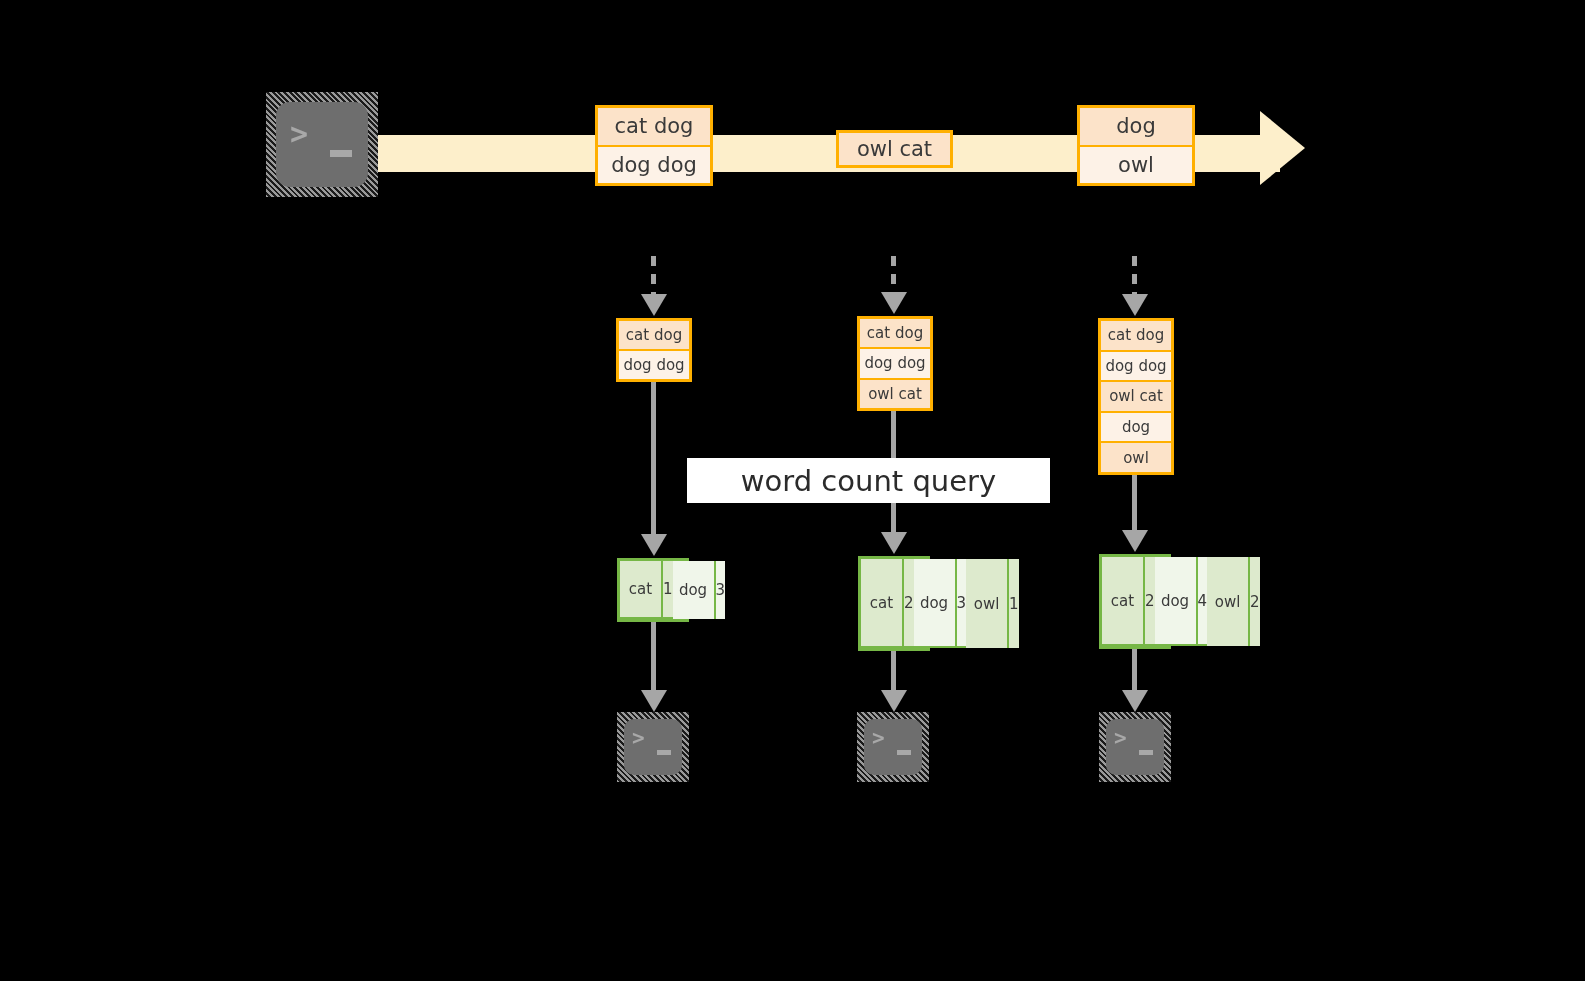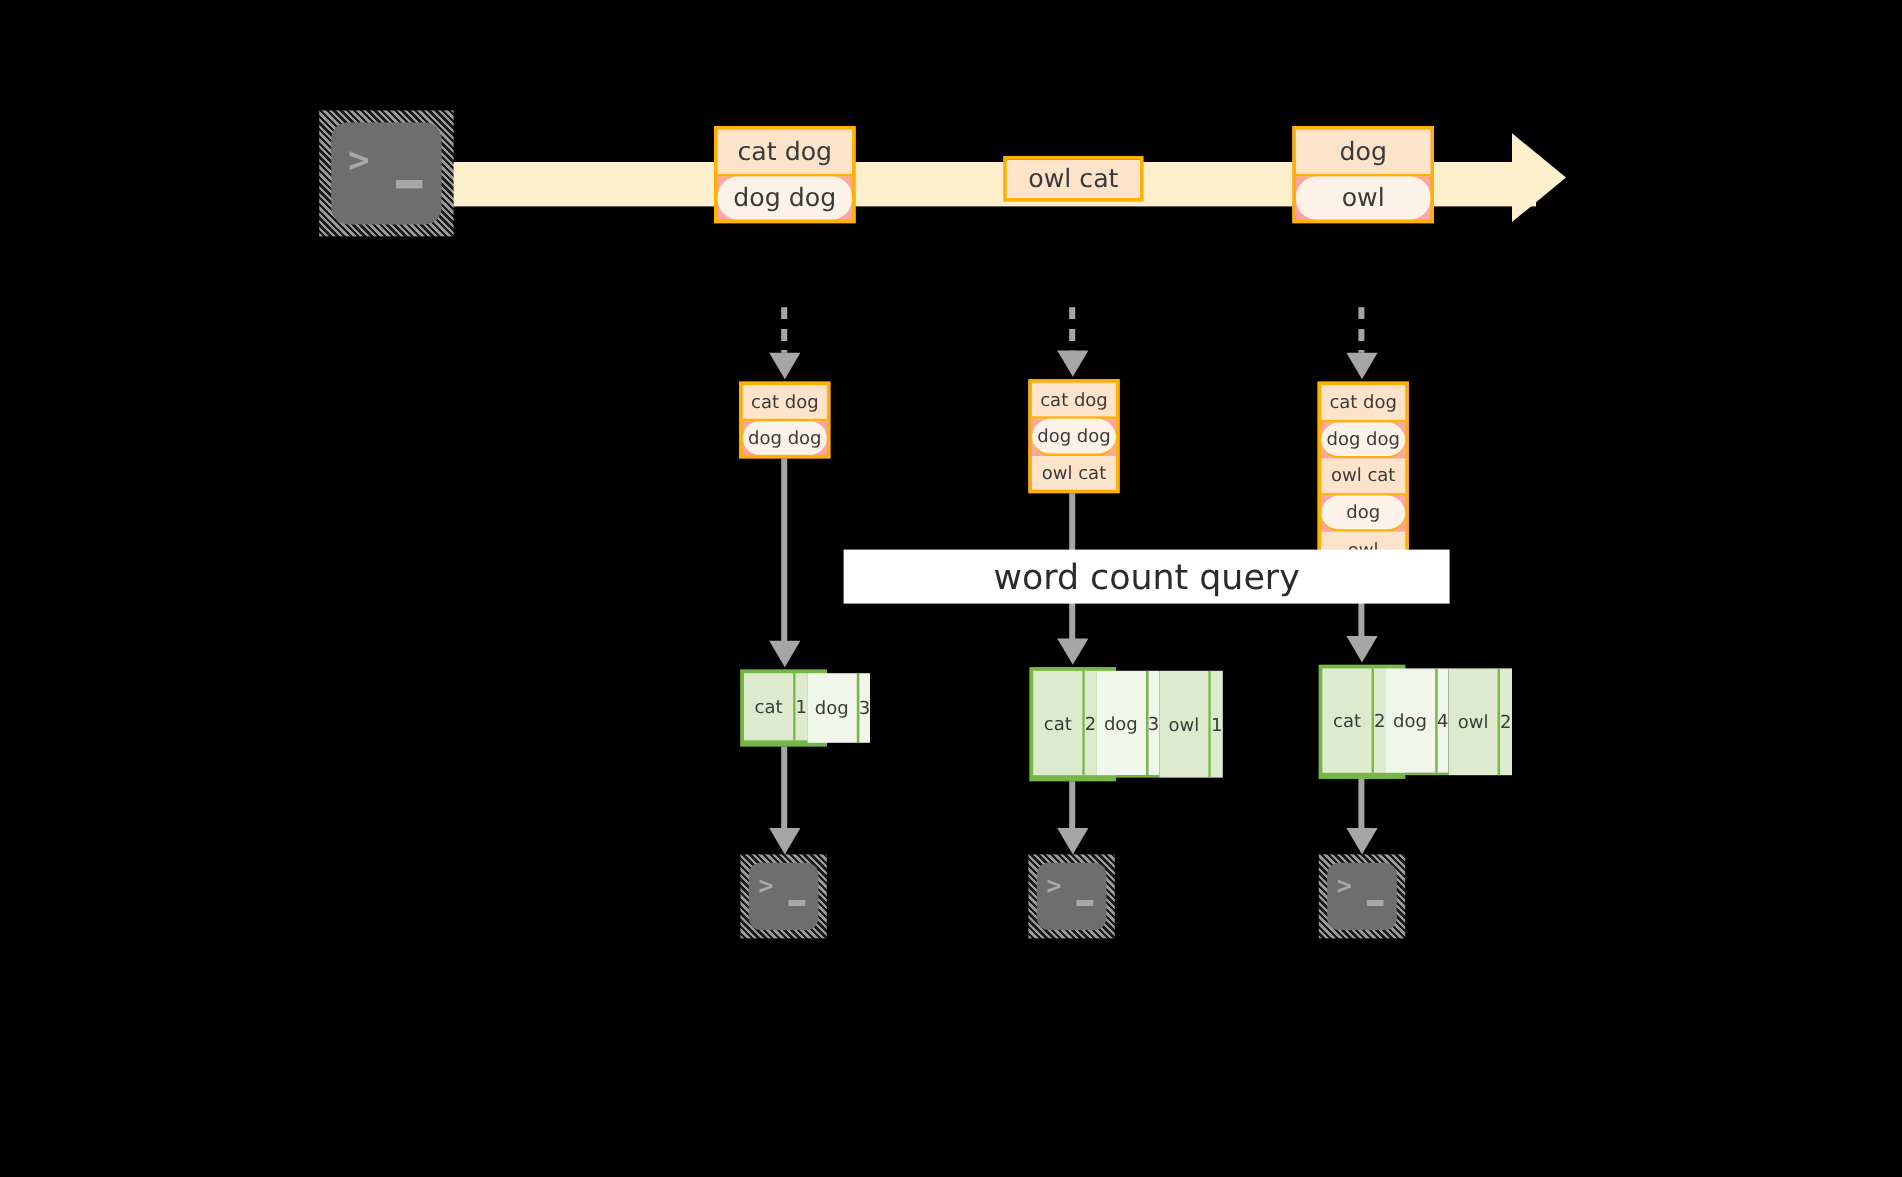--- a/index.html
+++ b/index.html
@@ -24,21 +24,21 @@
   .term-inner .dash{position:absolute;background:#a8a8a8;}
 
   
   .msgbox{position:absolute;box-sizing:border-box;border:3px solid #FFB000;
           background:#fca5a5;display:flex;flex-direction:column;}
   .msgrow{box-sizing:border-box;flex:1 1 auto;display:flex;align-items:center;
           justify-content:center;color:#3a3a3a;white-space:nowrap;
           border-bottom:2px solid #FFB000;}
   .msgrow:last-child{border-bottom:none;}
   .msgrow.dark{background:#FCE3C9;}
-  .msgrow.light{background:#FDF2E7;border-radius:17px;}
+  .msgrow.light{background:#FDF2E7;}
 
   
   .kvbox{position:absolute;box-sizing:border-box;border:3px solid #76B746;
          background:#76B746;display:flex;flex-direction:row;}
   .kvrow{flex:1 1 auto;display:flex;border-bottom:2px solid #76B746;}
   .kvrow:last-child{border-bottom:none;}
   .kvcell{box-sizing:border-box;display:flex;align-items:center;
           justify-content:center;color:#3a3a3a;white-space:nowrap;}
   .kvcell.k{flex:0 0 auto;border-right:2px solid #76B746;}
   .kvcell.v{flex:1 1 auto;}
@@ -187,17 +187,17 @@
   <div class="vline" style="left:1132px;top:649px;height:45px;"></div>
   <div class="vhead" style="left:1122px;top:690px;"></div>
 
   <div class="term" style="left:1099px;top:712px;width:72px;height:70px;padding:7px;">
     <div class="term-inner" style="border-radius:10px;">
       <span class="chev" style="left:8px;top:7px;font-size:21px;">&gt;</span>
       <div class="dash" style="left:33px;top:31px;width:14px;height:5px;"></div>
     </div>
   </div>
 
-  <div class="labelband" style="left:703px;top:458px;width:505px;height:45px;">
+  <div class="labelband" style="left:687px;top:458px;width:363px;height:45px;">
     <span style="font-size:29px;">word count query</span>
   </div>
 
 </div>
 
 </body></html>

